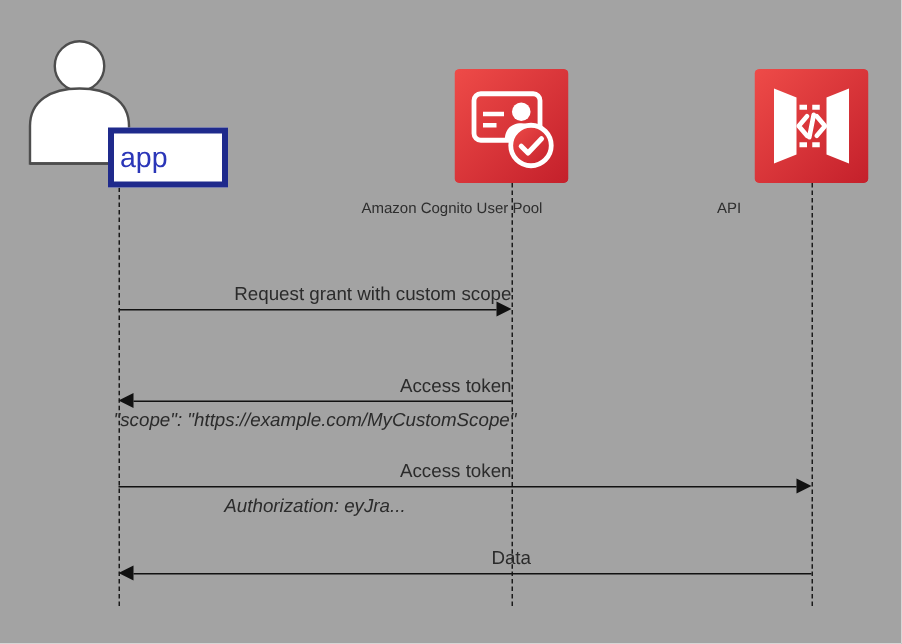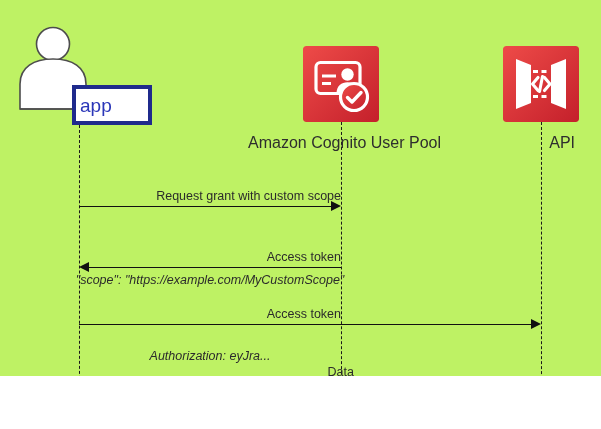--- a/index.html
+++ b/index.html
@@ -1,26 +1,26 @@
 <!DOCTYPE html>
 <html><head>
 <meta charset="utf-8">
 <style>
   html,body{margin:0;padding:0;background:#ffffff;}
   body{font-family:"Liberation Sans",sans-serif;}
-  #stage{position:relative;width:601px;height:376px;background:#bef264;overflow:hidden;}
+  #stage{position:relative;width:601px;height:429px;background:#a3a3a3;overflow:hidden;}
   .lifeline{position:absolute;width:0;border-left:1.5px dashed #1a1a1a;}
   .actor-svg{position:absolute;}
   .app-box{position:absolute;left:72px;top:85px;width:80px;height:40px;
            border:4px solid #1F2A8C;background:#ffffff;box-sizing:border-box;}
   .app-label{position:absolute;left:76px;top:88px;width:72px;height:34px;
              display:flex;align-items:center;justify-content:flex-start;
              color:#2B36B8;font-size:19px;line-height:19px;padding-left:4px;box-sizing:border-box;}
   .node-icon{position:absolute;width:76px;height:76px;border-radius:3px;}
-  .node-label{position:absolute;text-align:right;font-size:16px;color:#2e2e2e;white-space:nowrap;}
+  .node-label{position:absolute;text-align:left;font-size:10px;color:#2e2e2e;white-space:nowrap;}
   .msg-line{position:absolute;height:0;border-top:1.5px solid #111111;}
   .arrow-head{position:absolute;width:0;height:0;}
   .arrow-right{border-top:5px solid transparent;border-bottom:5px solid transparent;border-left:10px solid #111111;}
   .arrow-left{border-top:5px solid transparent;border-bottom:5px solid transparent;border-right:10px solid #111111;}
   .msg-label{position:absolute;text-align:right;font-size:12.5px;color:#2b2b2b;white-space:nowrap;}
   .msg-sub{position:absolute;text-align:center;font-size:12.5px;color:#2b2b2b;font-style:italic;white-space:nowrap;}
 </style>
 </head>
 <body>
 
@@ -72,33 +72,33 @@
     <g stroke="#ffffff" stroke-width="3.2" stroke-linecap="butt">
       <line x1="30" y1="25.5" x2="35" y2="25.5"></line>
       <line x1="38.5" y1="25.5" x2="43.5" y2="25.5"></line>
       <line x1="30" y1="50.5" x2="35" y2="50.5"></line>
       <line x1="38.5" y1="50.5" x2="43.5" y2="50.5"></line>
     </g>
     <path d="M35 31.5 L29.5 38 L35 44.5" fill="none" stroke="#ffffff" stroke-width="3.1" stroke-linecap="round" stroke-linejoin="round"></path>
     <path d="M41.5 31.5 L47 38 L41.5 44.5" fill="none" stroke="#ffffff" stroke-width="3.1" stroke-linecap="round" stroke-linejoin="round"></path>
     <line x1="39.5" y1="30.5" x2="36.5" y2="45.5" stroke="#ffffff" stroke-width="3.1" stroke-linecap="round"></line>
   </svg>
-  <div class="node-label" style="left:495px;top:134px;width:80px;">API</div>
+  <div class="node-label" style="left:478px;top:134px;width:80px;">API</div>
 
   <div class="msg-line" style="left:79px;top:206px;width:252px;"></div>
   <div class="arrow-head arrow-right" style="left:331px;top:201px;"></div>
   <div class="msg-label" style="left:79px;top:189px;width:262px;">Request grant with custom scope</div>
 
   <div class="msg-line" style="left:89px;top:267px;width:252px;"></div>
   <div class="arrow-head arrow-left" style="left:79px;top:262px;"></div>
   <div class="msg-label" style="left:79px;top:250px;width:262px;">Access token</div>
   <div class="msg-sub" style="left:70px;top:273px;width:280px;">"scope": "https://example.com/MyCustomScope"</div>
 
   <div class="msg-line" style="left:79px;top:324px;width:452px;"></div>
   <div class="arrow-head arrow-right" style="left:531px;top:319px;"></div>
   <div class="msg-label" style="left:79px;top:307px;width:262px;">Access token</div>
-  <div class="msg-sub" style="left:79px;top:349px;width:262px;">Authorization: eyJra...</div>
+  <div class="msg-sub" style="left:79px;top:330px;width:262px;">Authorization: eyJra...</div>
 
   <div class="msg-line" style="left:89px;top:382px;width:452px;"></div>
   <div class="arrow-head arrow-left" style="left:79px;top:377px;"></div>
   <div class="msg-label" style="left:92px;top:365px;width:262px;">Data</div>
 
 </div>
 
 </body></html>

